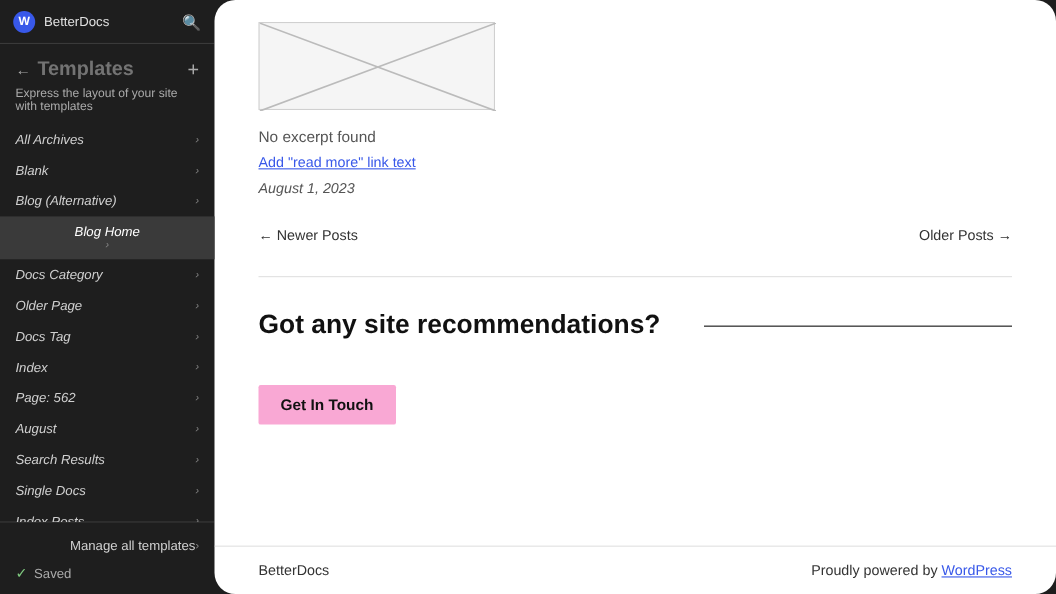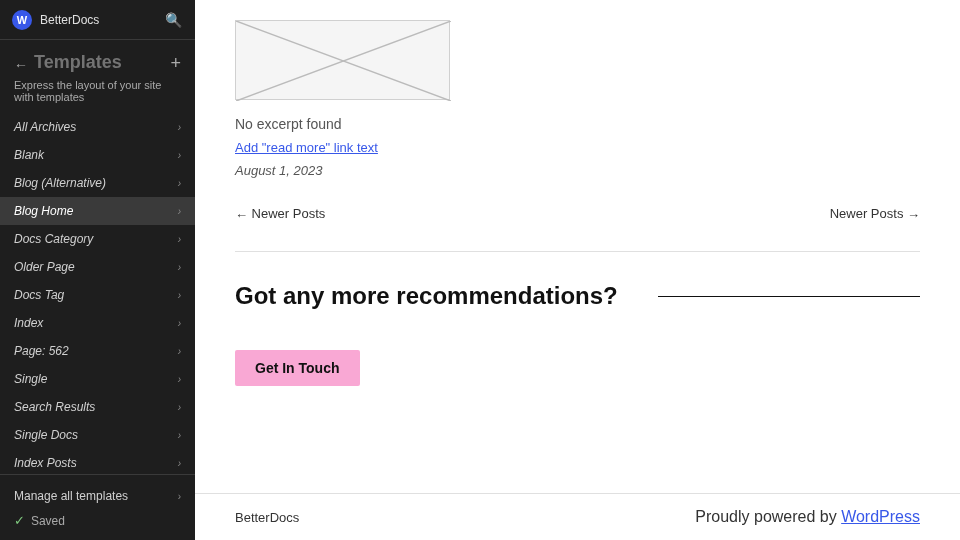--- a/index.html
+++ b/index.html
@@ -114,36 +114,37 @@
       font-size: 12px;
       color: #d0d0d0;
       cursor: pointer;
       transition: background 0.15s;
       font-style: italic;
     }
 
     .nav-item.active {
       background: #3a3a3a;
       color: #ffffff;
+      flex-direction: column;
     }
 
     .nav-item-chevron {
       color: #888;
       font-size: 10px;
     }
 
     .sidebar-footer {
       border-top: 1px solid #3a3a3a;
       padding: 10px 14px;
     }
 
     .manage-templates-item {
       display: flex;
       align-items: center;
-      justify-content: space-between;
+      justify-content: flex-end;
       font-size: 12px;
       color: #d0d0d0;
       cursor: pointer;
       padding: 4px 0;
     }
 
     .saved-bar {
       display: flex;
       align-items: center;
       gap: 6px;
@@ -157,20 +158,21 @@
       font-size: 13px;
     }
 
     
     .main-content {
       flex: 1;
       background: #ffffff;
       overflow-y: auto;
       display: flex;
       flex-direction: column;
+      border-radius: 19px;
     }
 
     .main-content::-webkit-scrollbar { width: 6px; }
     .main-content::-webkit-scrollbar-track { background: #f0f0f0; }
     .main-content::-webkit-scrollbar-thumb { background: #ccc; border-radius: 3px; }
 
     .content-area {
       flex: 1;
       padding: 0 40px;
     }
@@ -281,21 +283,21 @@
       justify-content: space-between;
       align-items: center;
       padding: 14px 40px;
       border-top: 1px solid #e0e0e0;
       font-size: 13px;
       color: #333;
       margin-top: auto;
     }
 
     .footer-powered {
-      font-size: 16px;
+      font-size: 13px;
       color: #333;
     }
 
     .footer-wp-link {
       color: #3858e9;
       text-decoration: underline;
     }
   </style>
 </head>
 <body>
@@ -349,21 +351,21 @@
       </div>
       <div class="nav-item">
         <span>Index</span>
         <span class="nav-item-chevron">›</span>
       </div>
       <div class="nav-item">
         <span>Page: 562</span>
         <span class="nav-item-chevron">›</span>
       </div>
       <div class="nav-item">
-        <span>Single</span>
+        <span>August</span>
         <span class="nav-item-chevron">›</span>
       </div>
       <div class="nav-item">
         <span>Search Results</span>
         <span class="nav-item-chevron">›</span>
       </div>
       <div class="nav-item">
         <span>Single Docs</span>
         <span class="nav-item-chevron">›</span>
       </div>
@@ -395,25 +397,25 @@
         <line x1="215" y1="0" x2="0" y2="80" stroke="#bbb" stroke-width="1.5"></line>
       </svg>
     </div>
 
     <div class="no-excerpt">No excerpt found</div>
     <div class="add-read-more">Add "read more" link text</div>
     <div class="post-date">August 1, 2023</div>
 
     <div class="pagination-row">
       <span class="pagination-newer">← Newer Posts</span>
-      <span class="pagination-older">Newer Posts →</span>
+      <span class="pagination-older">Older Posts →</span>
     </div>
 
     <div class="cta-section">
-      <span class="cta-text">Got any more recommendations?</span>
+      <span class="cta-text">Got any site recommendations?</span>
       <div class="cta-line"></div>
     </div>
 
     <div class="cta-button-wrapper">
       <button class="cta-button">Get In Touch</button>
     </div>
   </div>
 
   <div class="footer-bar">
     <span>BetterDocs</span>

